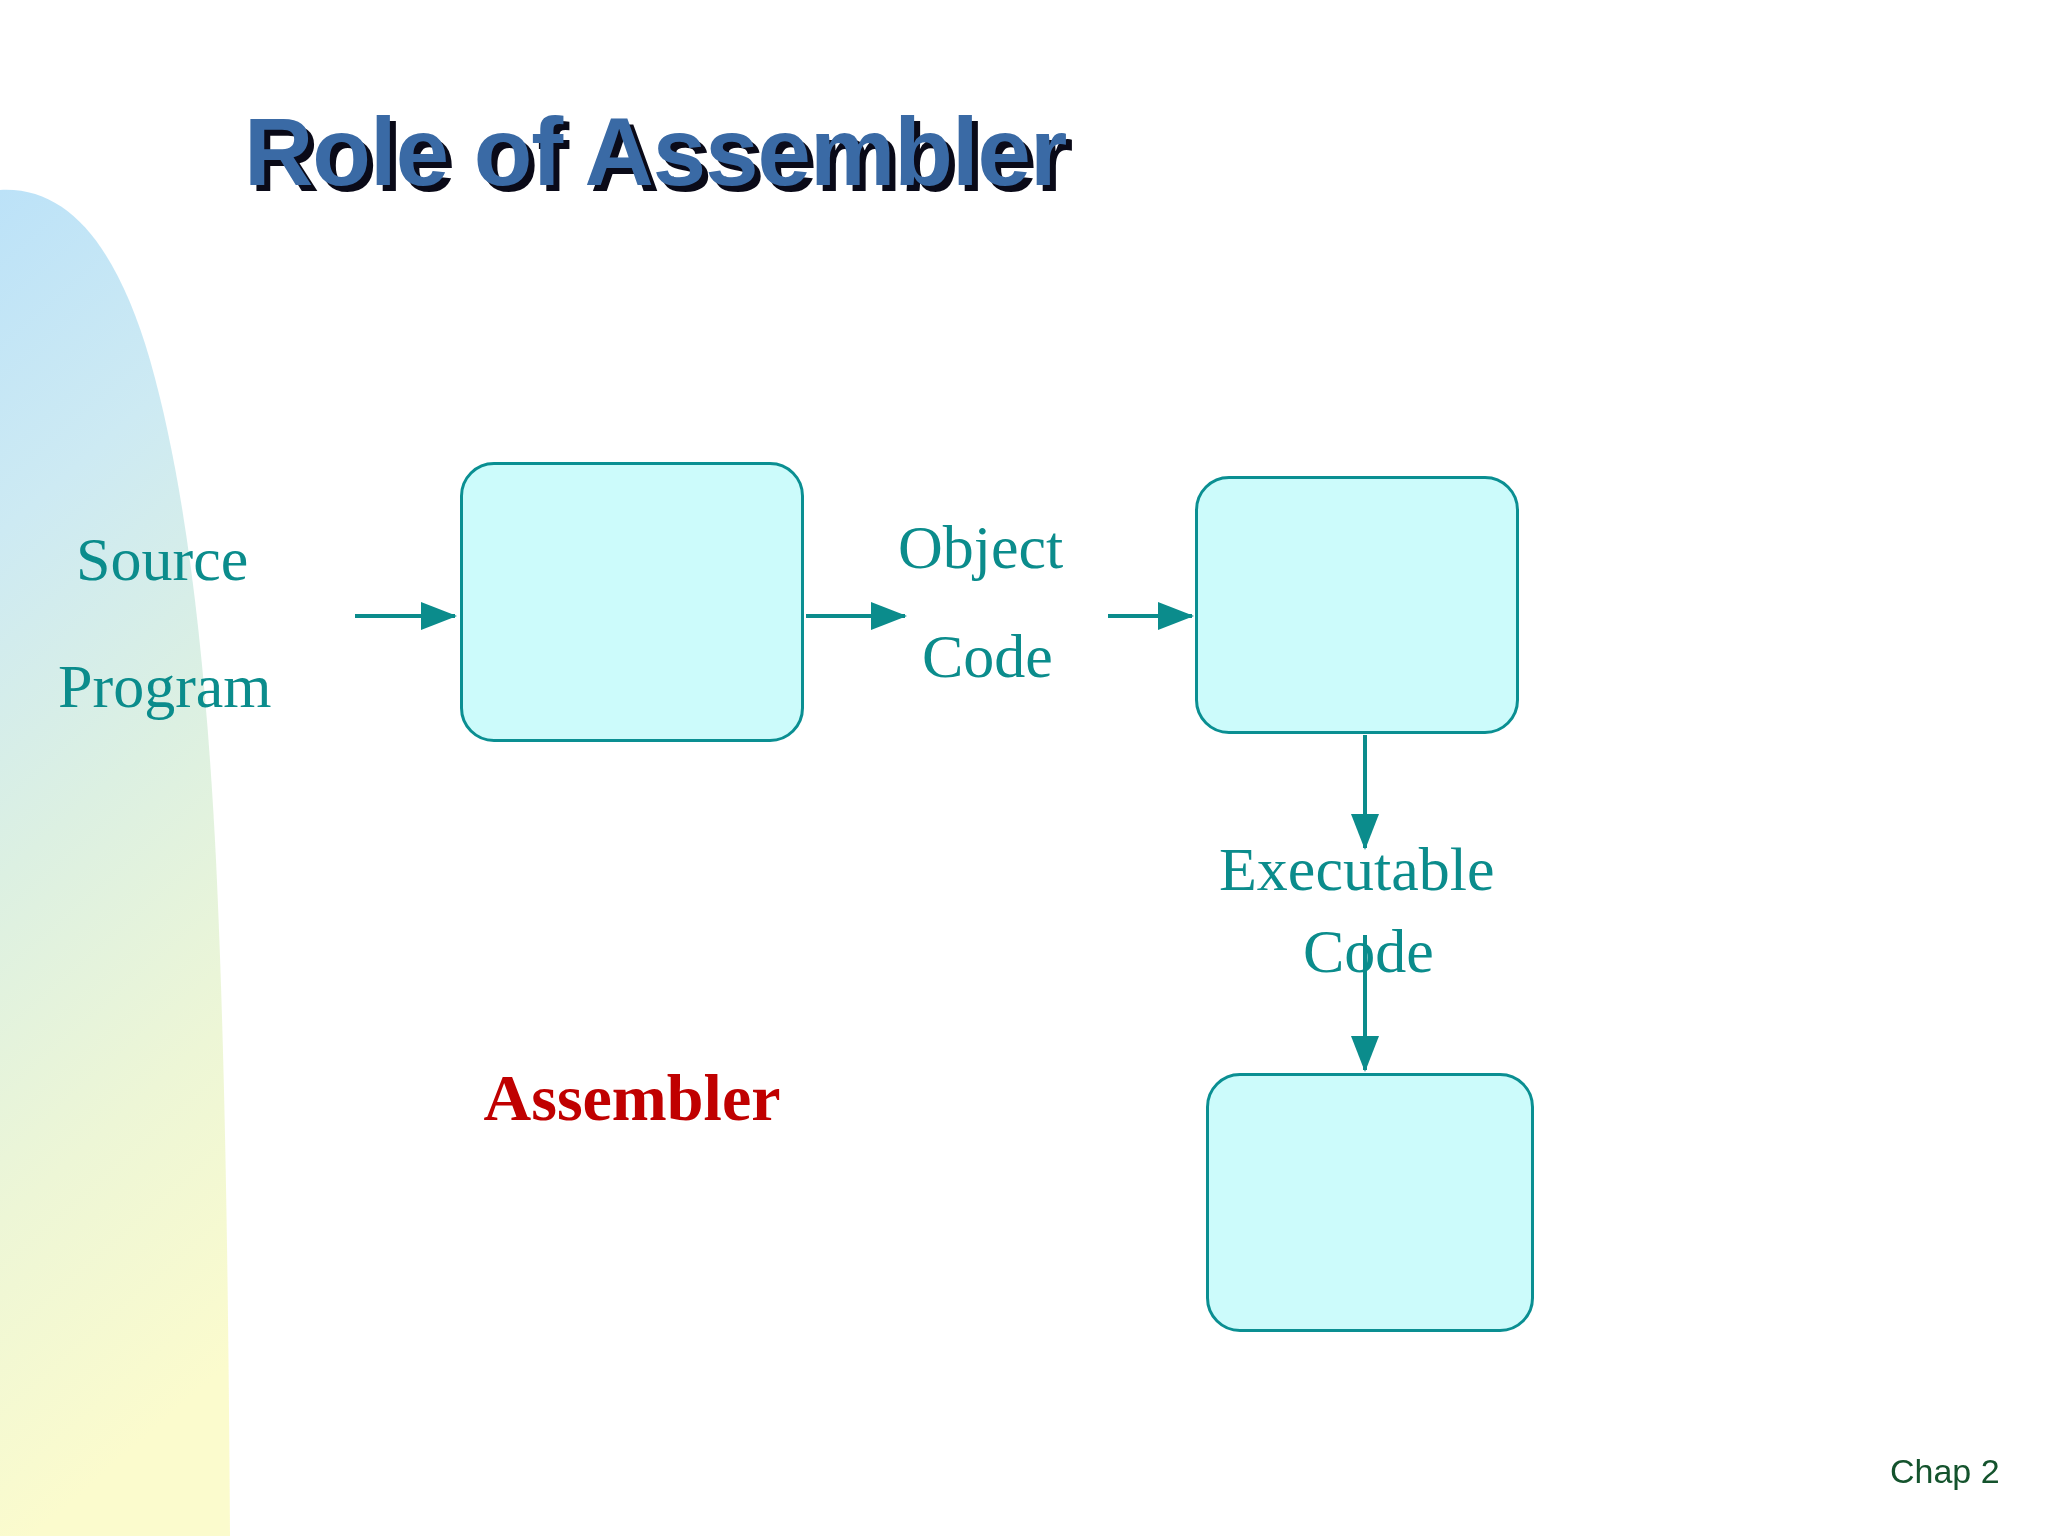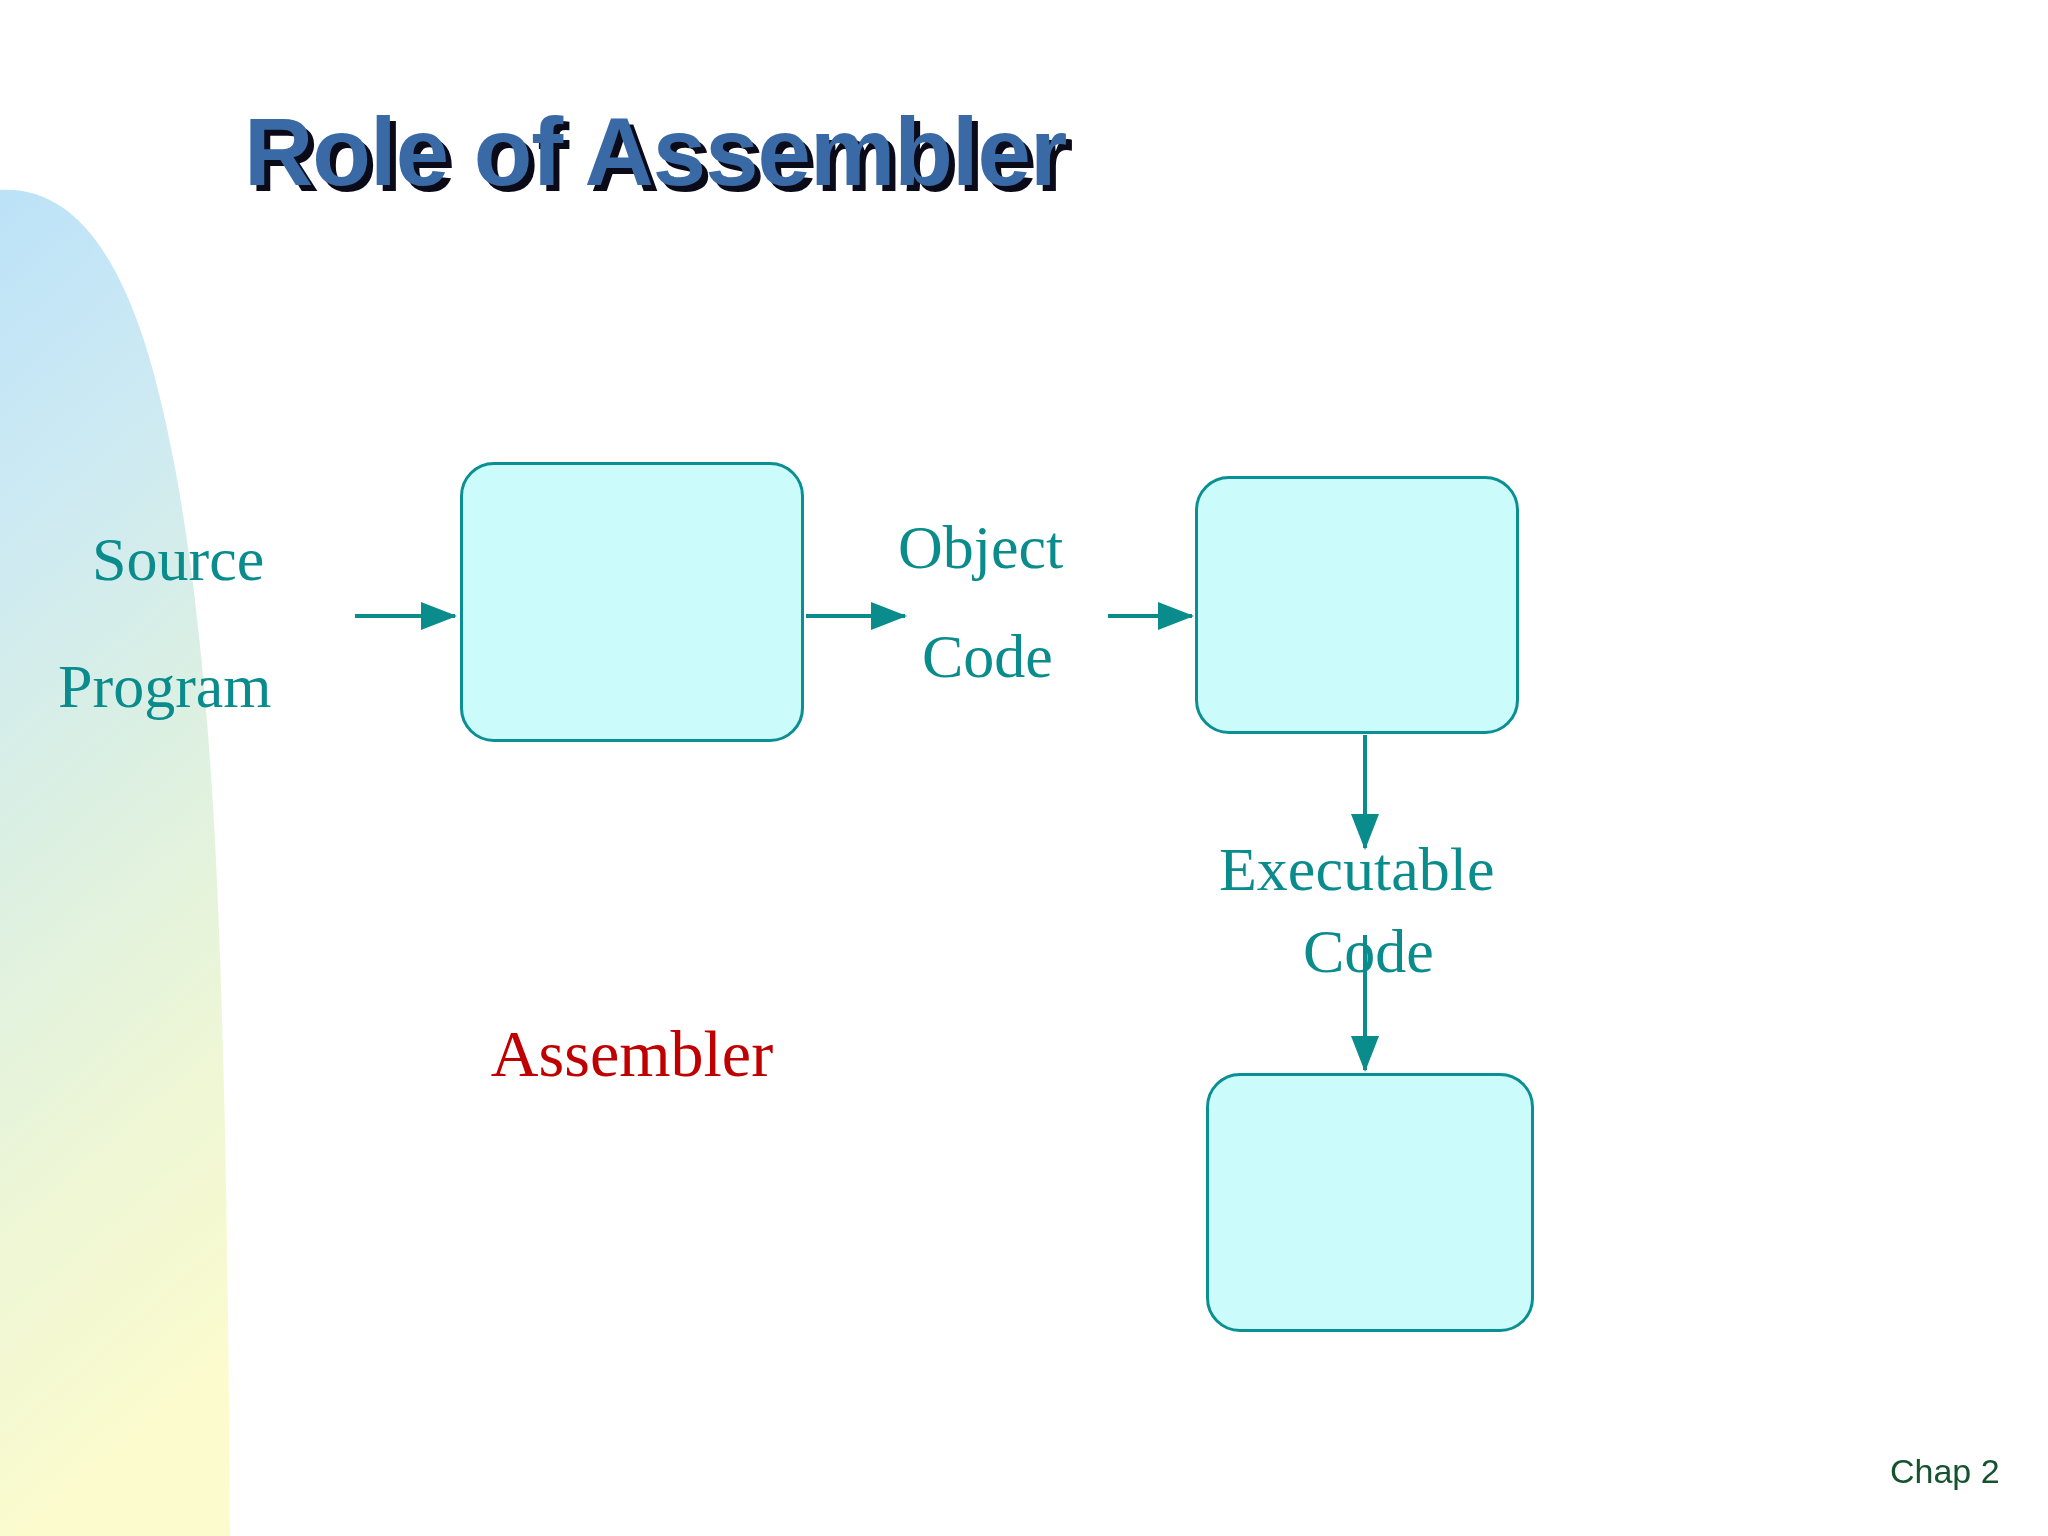--- a/index.html
+++ b/index.html
@@ -64,35 +64,35 @@
     text-align: center;
     color: #C00000;
     font-family: "Liberation Serif", serif;
     font-size: 66px;
     line-height: 1;
     white-space: nowrap;
   }
 
   
   #box-assembler { left: 460px; top: 462px;  width: 344px; height: 280px; }
-  #label-assembler { top: 556px; }
+  #label-assembler { top: 600px; font-weight: bold; }
   #box-linker    { left: 1195px; top: 476px; width: 324px; height: 258px; }
   #label-linker  { top: 594px; }
   #box-loader    { left: 1206px; top: 1073px; width: 328px; height: 259px; }
 
   
   .flow-text {
     position: absolute;
     color: #0B8C8C;
     font-family: "Liberation Serif", serif;
     font-size: 62px;
     line-height: 1;
     white-space: nowrap;
   }
-  #txt-source   { left: 92px;  top: 528px; }
+  #txt-source   { left: 76px;  top: 528px; }
   #txt-program  { left: 58px;  top: 655px; }
   #txt-object   { left: 898px; top: 516px; }
   #txt-code     { left: 922px; top: 625px; }
   #txt-executable { left: 1203px; top: 838px; margin-left: 16px; }
   #txt-exec-code  { left: 1303px; top: 920px; }
 
   
   #footer-chap {
     position: absolute;
     left: 1890px;

